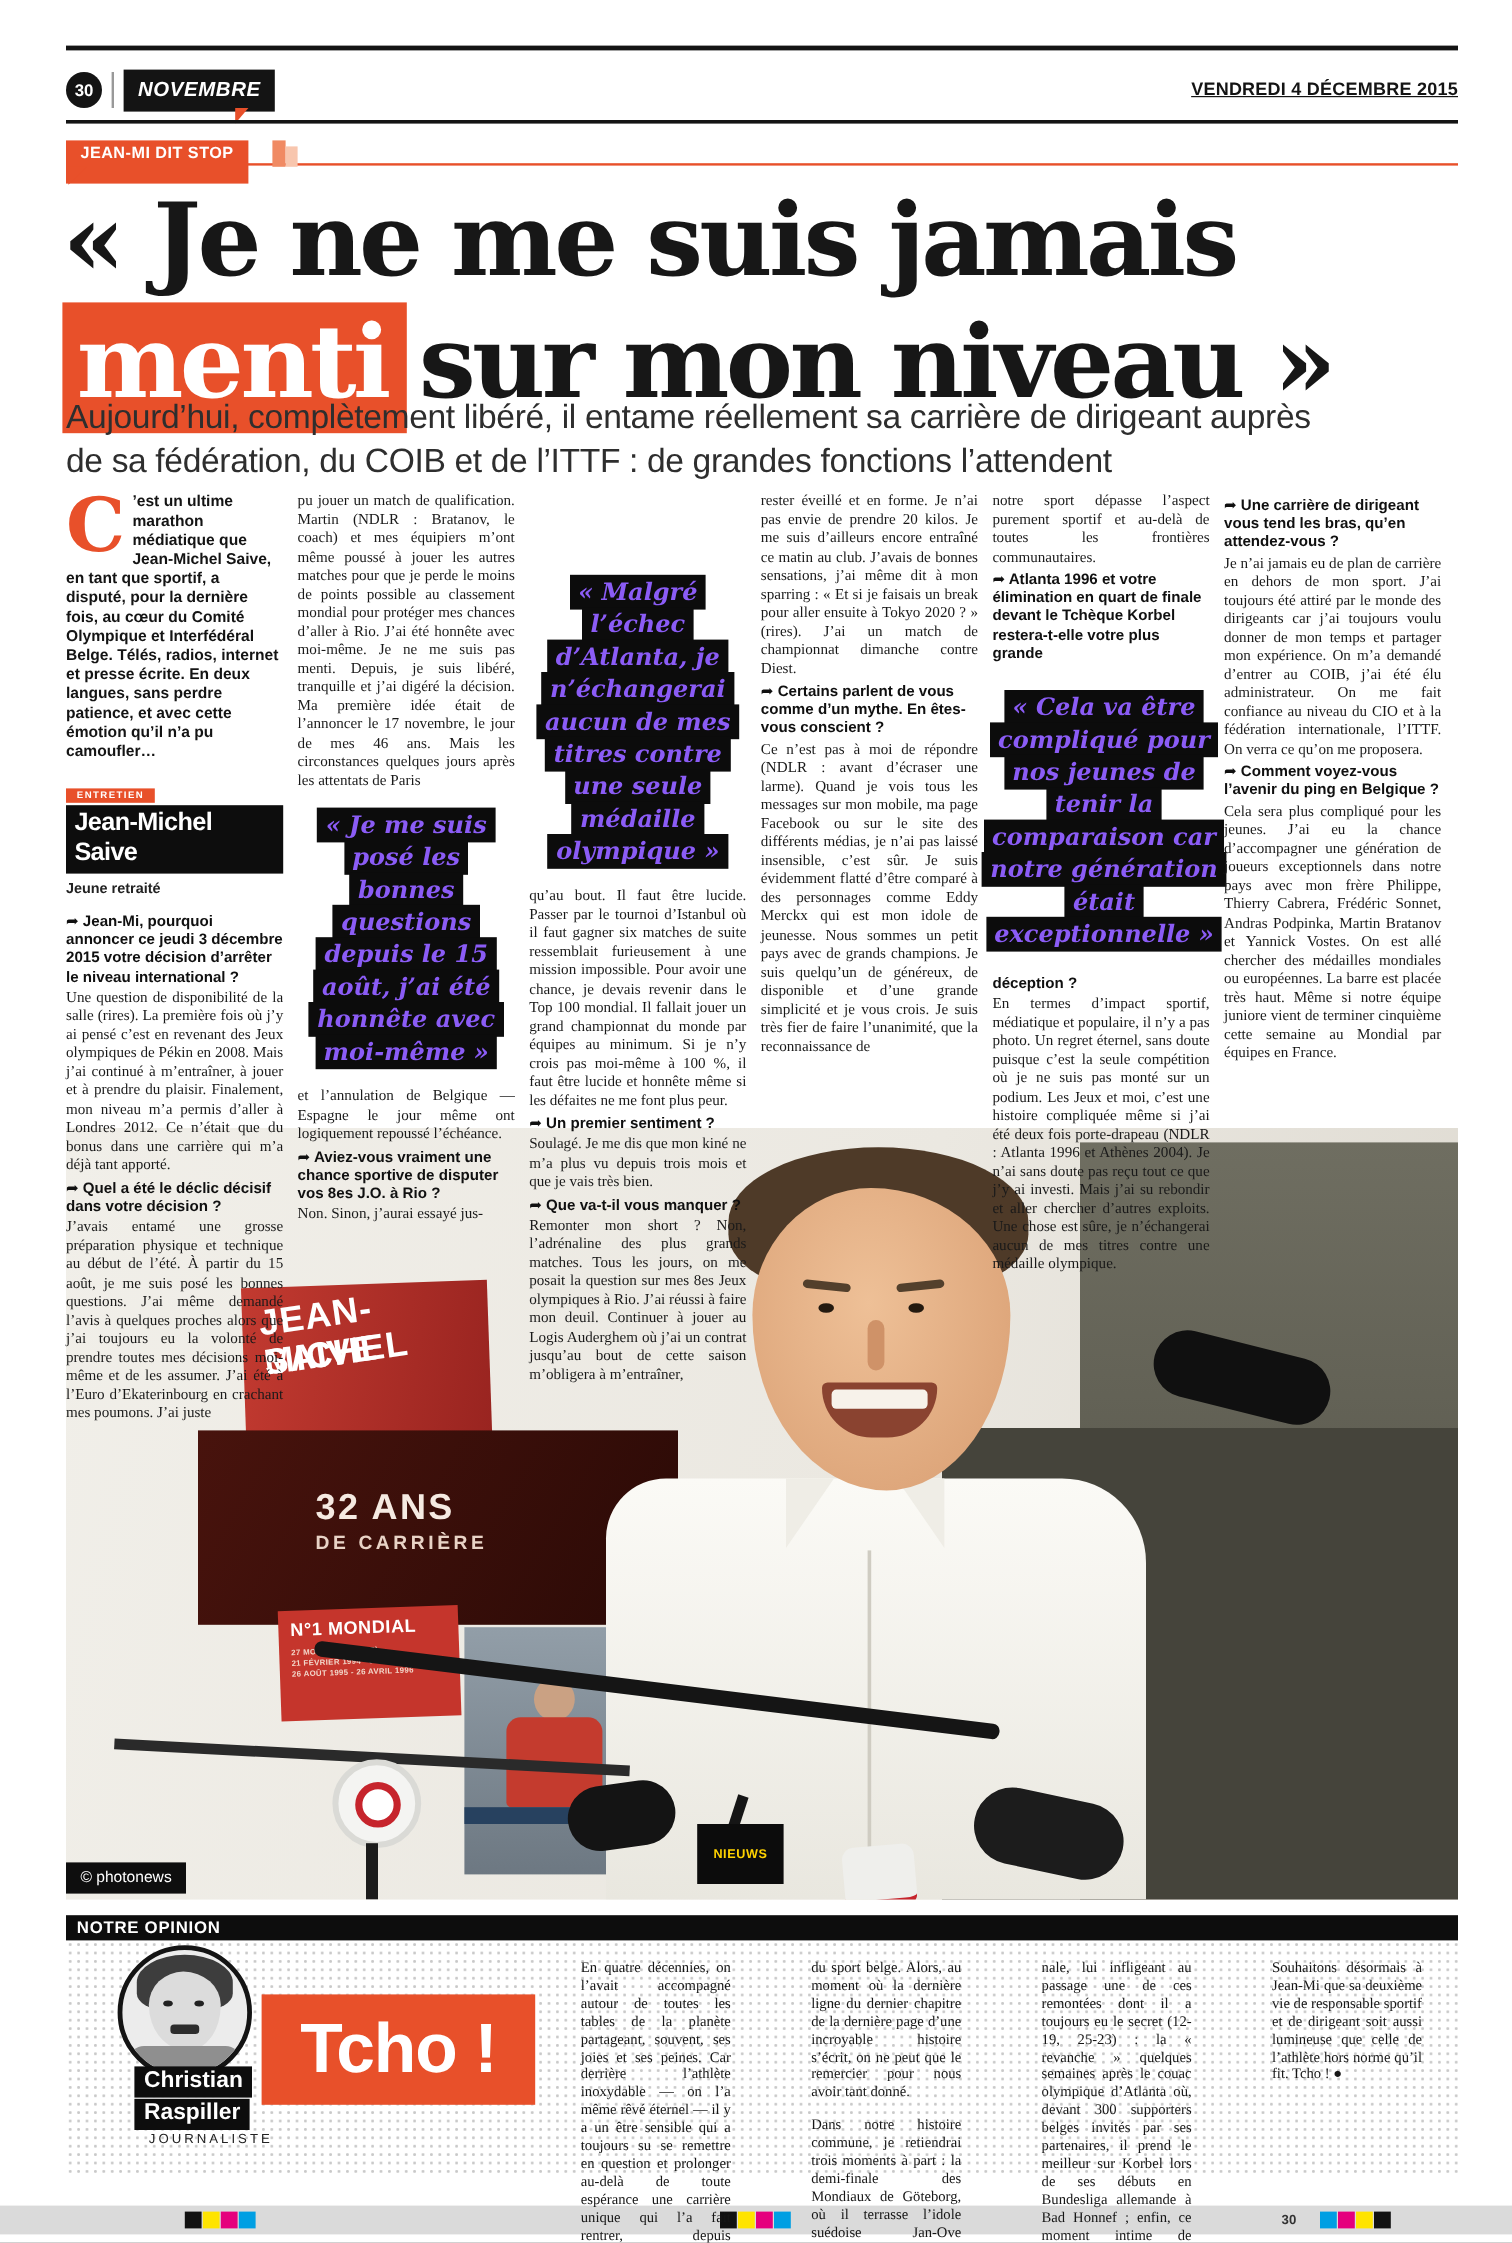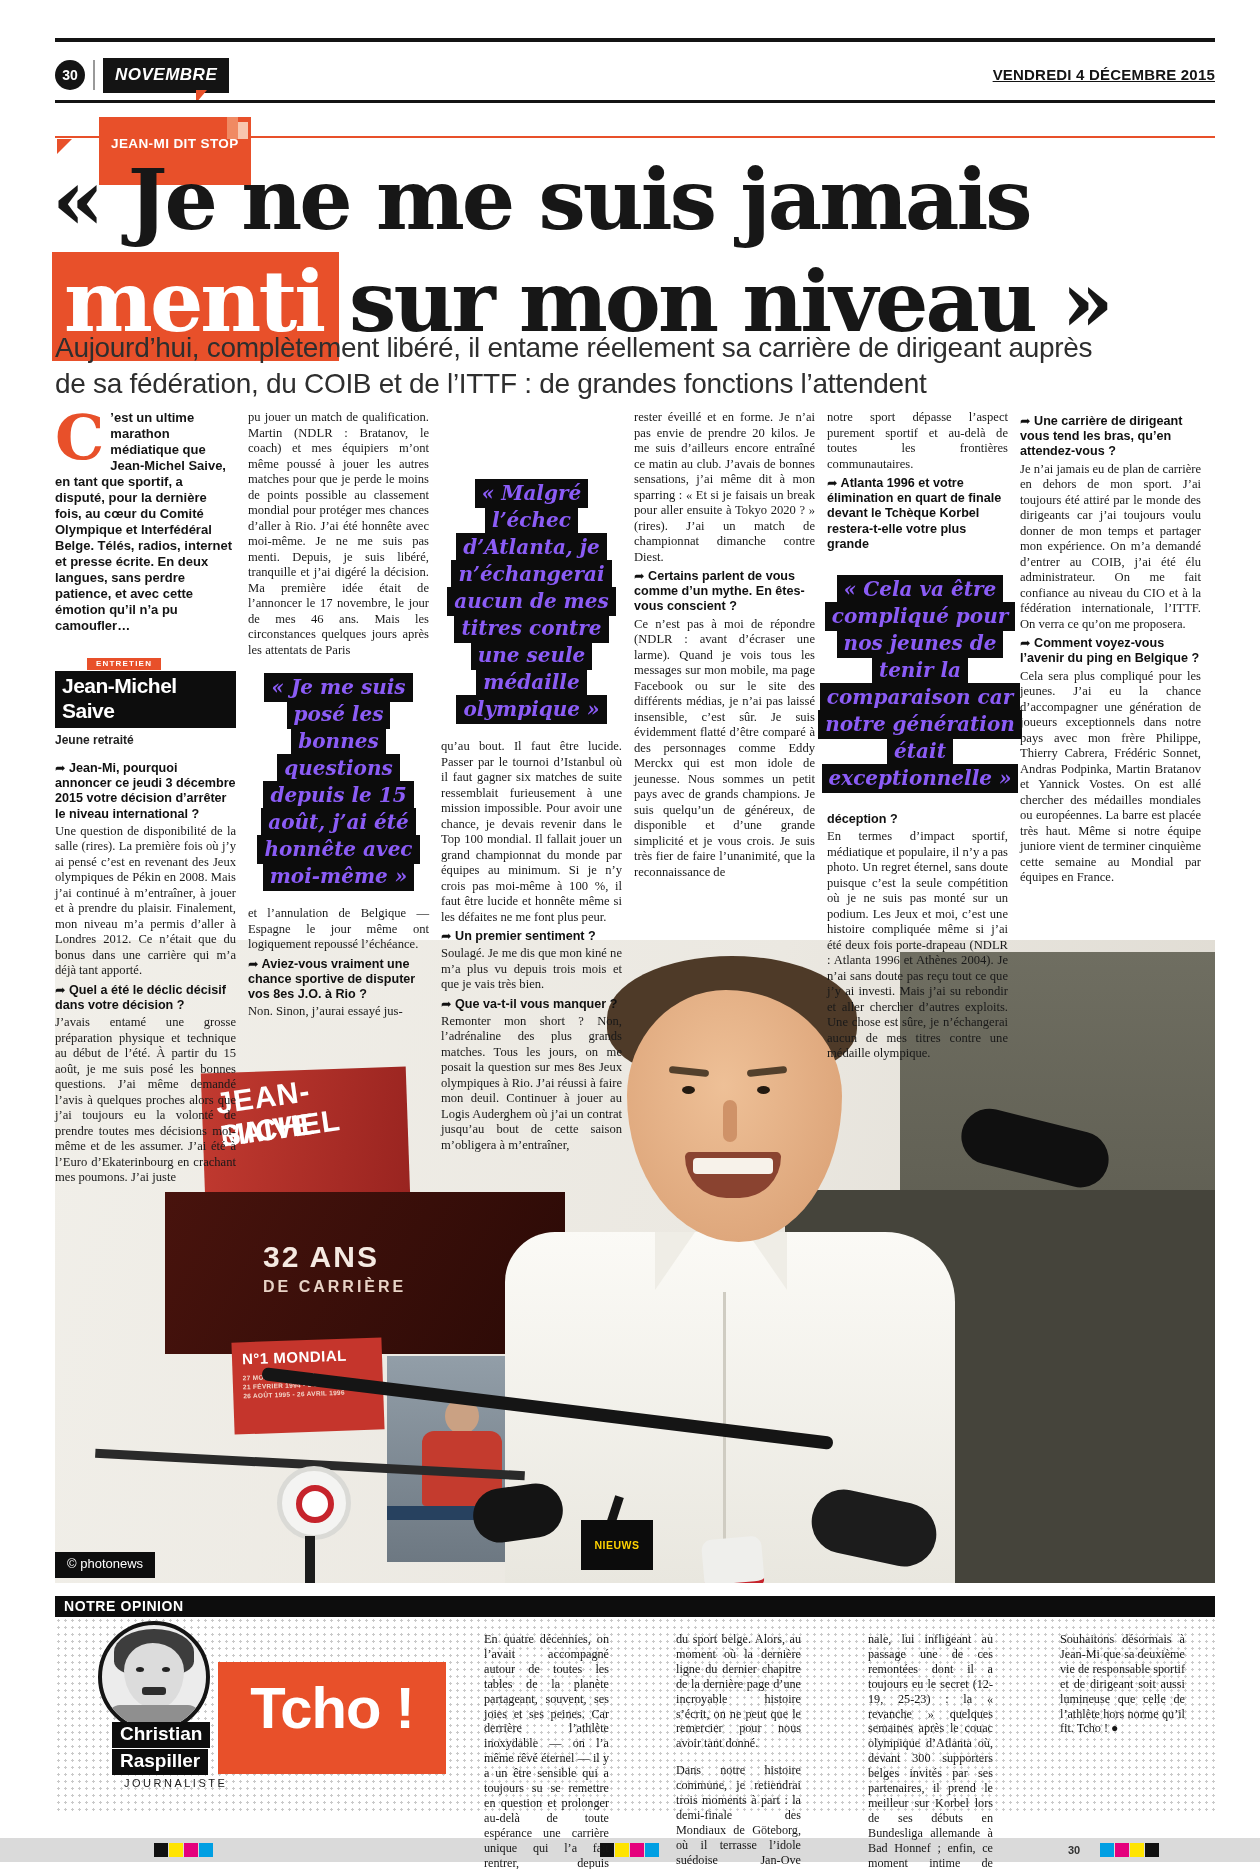--- a/index.html
+++ b/index.html
@@ -12,21 +12,21 @@
             background:#141414;color:#fff;font:bold 14px/30px "Liberation Sans",sans-serif;text-align:center;}
   .hsep{position:absolute;left:93px;top:60px;width:2px;height:30px;background:#999;}
   .brand{position:absolute;left:103px;top:58px;background:#141414;color:#fff;padding:7px 12px 8px;
          font:bold italic 17px "Liberation Sans",sans-serif;letter-spacing:0.5px;}
   .brand-tri{position:absolute;left:196px;top:90px;width:0;height:0;
              border-left:11px solid #e8502a;border-bottom:13px solid transparent;}
   .hdate{position:absolute;right:45px;top:66px;font:bold 15px "Liberation Sans",sans-serif;color:#141414;letter-spacing:0.2px;text-decoration:underline;}
   
   .kline{position:absolute;left:55px;top:136px;width:1160px;height:2px;background:#e8502a;}
   .kicker{position:absolute;left:55px;top:117px;height:36px;background:#e8502a;color:#fff;z-index:2;
-          font:bold 13.5px/22px "Liberation Sans",sans-serif;padding:16px 12px;letter-spacing:0.4px;margin-left:44px;}
+          font:bold 13.5px/22px "Liberation Sans",sans-serif;padding:0 12px;letter-spacing:0.4px;}
   .kstep1{position:absolute;left:227px;top:117px;width:11px;height:22px;background:#f08a63;z-index:2;}
   .kstep2{position:absolute;left:238px;top:122px;width:10px;height:17px;background:#f8c6ae;z-index:2;}
   .ktail{position:absolute;left:57px;top:139px;width:0;height:0;z-index:2;
          border-left:15px solid #e8502a;border-bottom:15px solid transparent;}
   
   .hl{position:absolute;left:52px;font-family:"DejaVu Serif",serif;font-weight:bold;
       font-size:84px;letter-spacing:-3px;color:#171717;white-space:nowrap;z-index:2;}
   .hl1{top:150px;}
   .hl2{top:252px;}
   .menti{display:inline-block;background:#e8502a;color:#fff;padding:0 16px 10px 12px;margin-right:10px;}
@@ -36,21 +36,21 @@
   
   .icol{position:absolute;top:410px;width:181px;z-index:3;}
   .c1{left:55px;} .c2{left:248px;} .c3{left:441px;} .c4{left:634px;} .c5{left:827px;} .c6{left:1020px;}
   .a{font:12.6px/15.5px "Liberation Serif",serif;text-align:justify;color:#191919;margin:0 0 1px;}
   .q{font-family:"Liberation Sans","DejaVu Sans",sans-serif;font-weight:bold;font-size:12.6px;
      line-height:15.2px;color:#101010;margin:4px 0 2px;text-align:left;}
   .drop{float:left;font:bold 62px/50px "DejaVu Serif",serif;color:#e8502a;margin:3px 6px 0 0;}
   .intro{font:bold 13px/16px "Liberation Sans",sans-serif;color:#141414;text-align:left;}
   .ncard{margin:18px 0 14px;}
   .minitag{display:inline-block;background:#e8502a;color:#fff;font:bold 8px/12px "Liberation Sans",sans-serif;
-           padding:0 9px;letter-spacing:1.2px;margin-left:32px;}
+           padding:0 9px;letter-spacing:1.2px;}
   .nbox{background:#0d0d0d;color:#fff;font:bold 21px/25px "Liberation Sans",sans-serif;
         letter-spacing:-0.5px;padding:2px 7px 5px;display:inline-block;margin-top:1px;}
   .nrole{font:bold 12px/14px "Liberation Sans",sans-serif;color:#222;margin-top:5px;}
   .bq{margin:16px 1px;text-align:center;font-family:"DejaVu Serif",serif;font-style:italic;
       font-weight:bold;font-size:20px;line-height:27px;}
   .bq span{background:#0c0c0c;color:#8b5cf6;padding:2px 7px 3px;
            -webkit-box-decoration-break:clone;box-decoration-break:clone;}
   .bq.top3{margin-top:70px;}
   .bq.wide{width:206px;margin-left:-10px;position:relative;z-index:5;margin-top:24px;margin-bottom:20px;}
   
@@ -112,21 +112,21 @@
   .phair{left:12px;top:4px;width:80px;height:46px;background:#3d3d3d;border-radius:50% 50% 30% 30%;}
   .pface{left:22px;top:18px;width:60px;height:66px;background:#dcdcdc;border-radius:48% 52% 46% 54%/42% 42% 58% 58%;}
   .pmust{left:40px;top:62px;width:24px;height:8px;background:#2d2d2d;border-radius:3px;}
   .peyel{left:34px;top:42px;width:8px;height:5px;background:#222;border-radius:50%;}
   .peyer{left:60px;top:42px;width:8px;height:5px;background:#222;border-radius:50%;}
   .pshou{left:6px;top:80px;width:92px;height:28px;background:#8f8f8f;border-radius:12px 12px 0 0;}
   .pname{position:absolute;left:112px;top:1722px;z-index:3;}
   .pname span{display:table;background:#0d0d0d;color:#fff;font:bold 19px/22px "Liberation Sans",sans-serif;
               padding:1px 8px 3px;margin-bottom:1px;}
   .prole{position:absolute;left:124px;top:1777px;font:11px "Liberation Sans",sans-serif;letter-spacing:2.5px;color:#222;z-index:3;}
-  .tcho{position:absolute;left:218px;top:1662px;width:228px;height:112px;background:#e8502a;color:#fff;z-index:3;
+  .tcho{position:absolute;left:218px;top:1662px;width:228px;height:92px;background:#e8502a;color:#fff;z-index:3;
         font:bold 58px/92px "Liberation Sans",sans-serif;text-align:center;letter-spacing:-1px;}
   .ocol{position:absolute;top:1620px;width:174px;font:12.2px/14.9px "Liberation Serif",serif;
         text-align:justify;color:#161616;z-index:3;}
   .o1{left:447px;} .o2{left:639px;} .o3{left:831px;} .o4{left:1023px;}
   .ocol p{margin:12px;padding-left:25px;}
   
   .fstrip{position:absolute;left:0;top:1838px;width:1260px;height:24px;background:#dadada;}
   .sq{position:absolute;top:1843px;width:14px;height:14px;z-index:2;}
   .fnum{position:absolute;left:1068px;top:1844px;font:bold 11px "Liberation Sans",sans-serif;color:#333;z-index:2;}
 </style>

